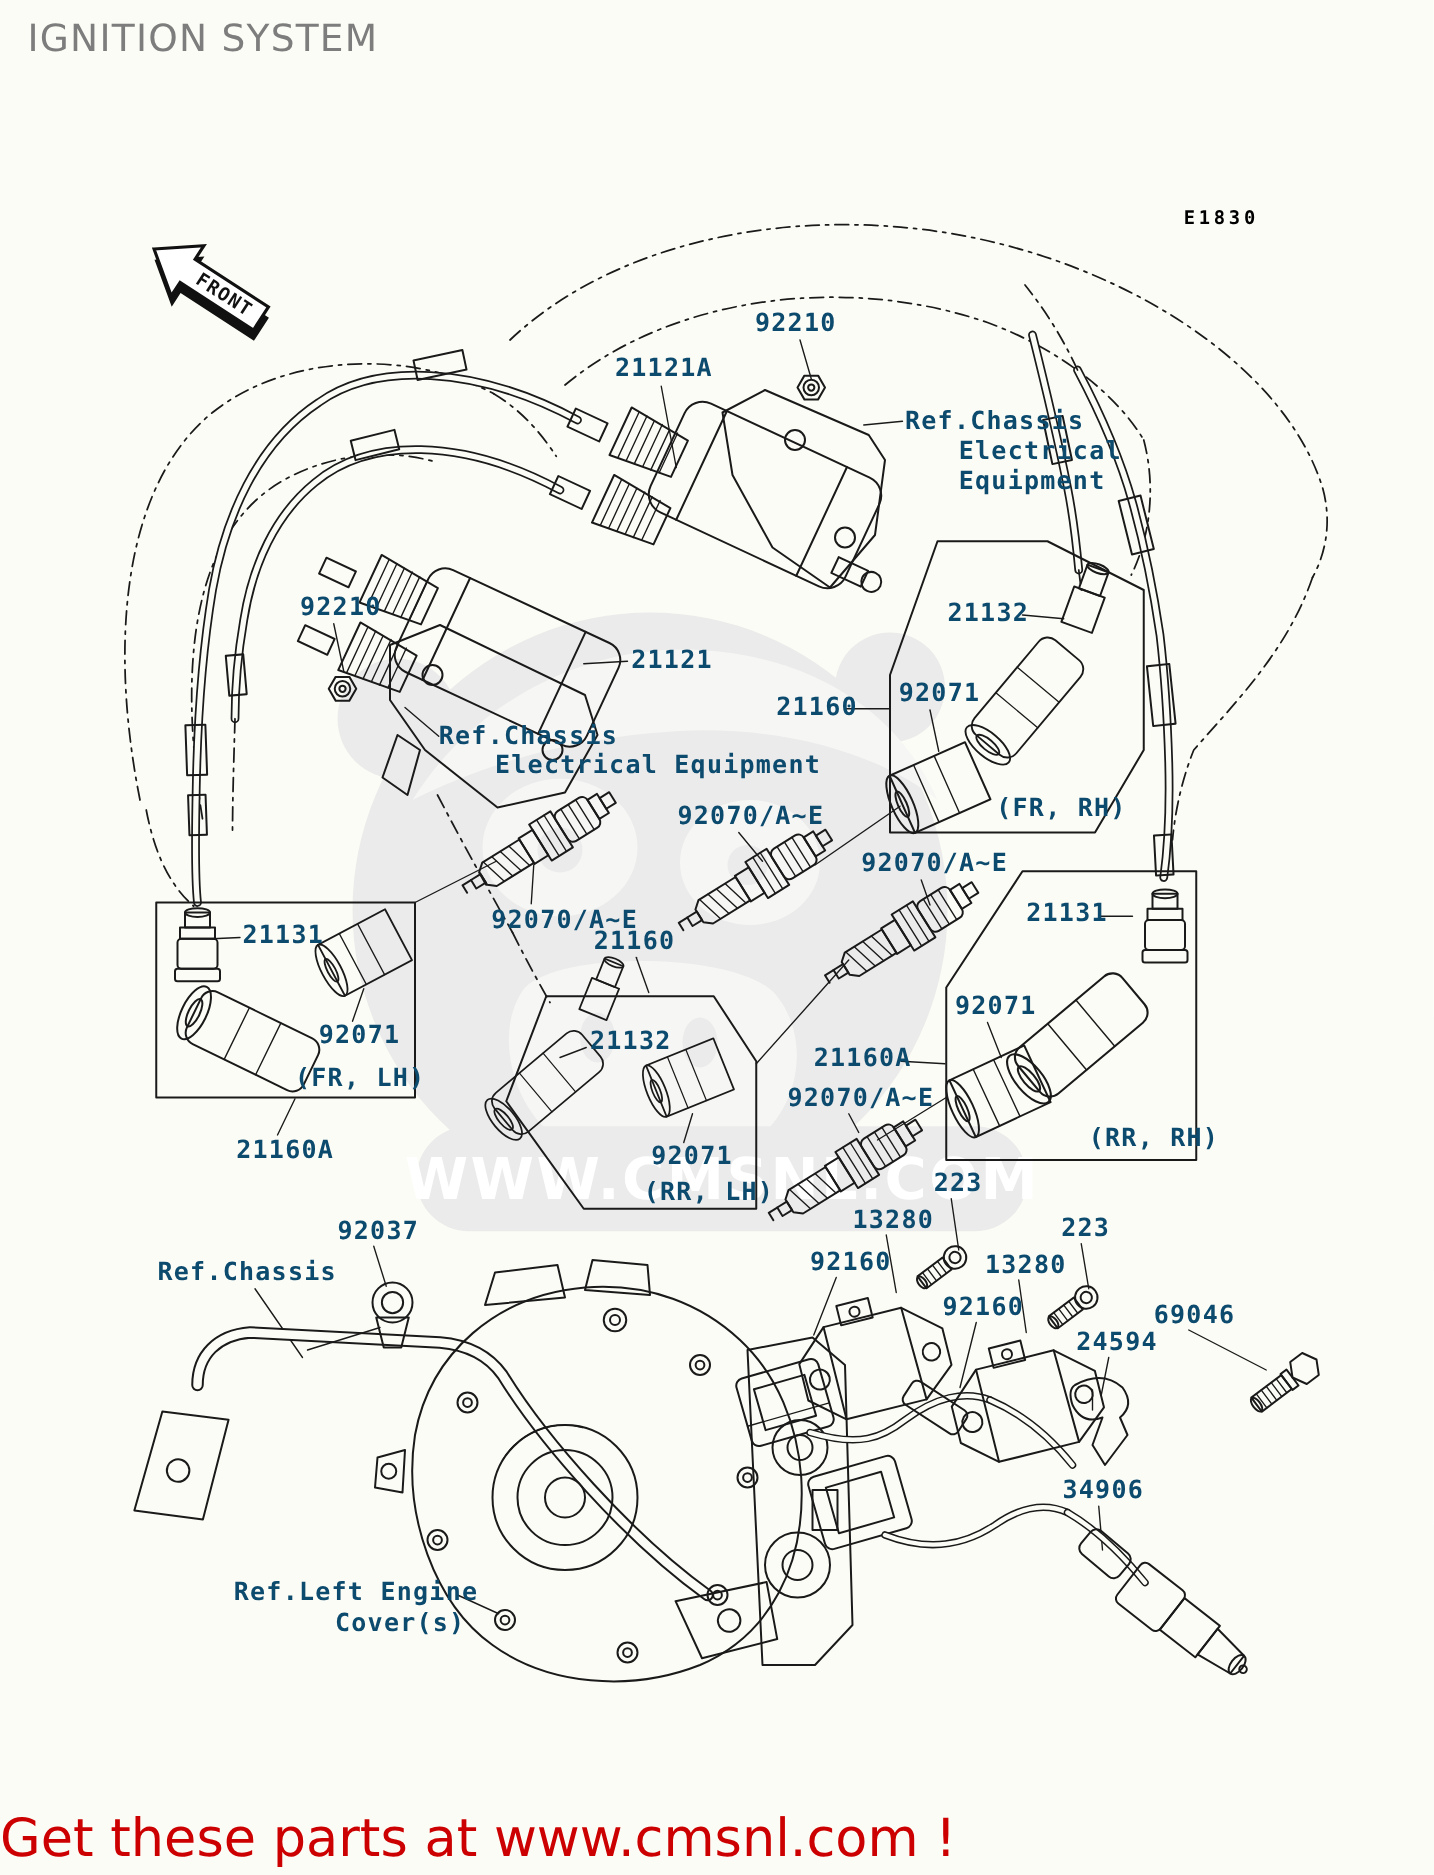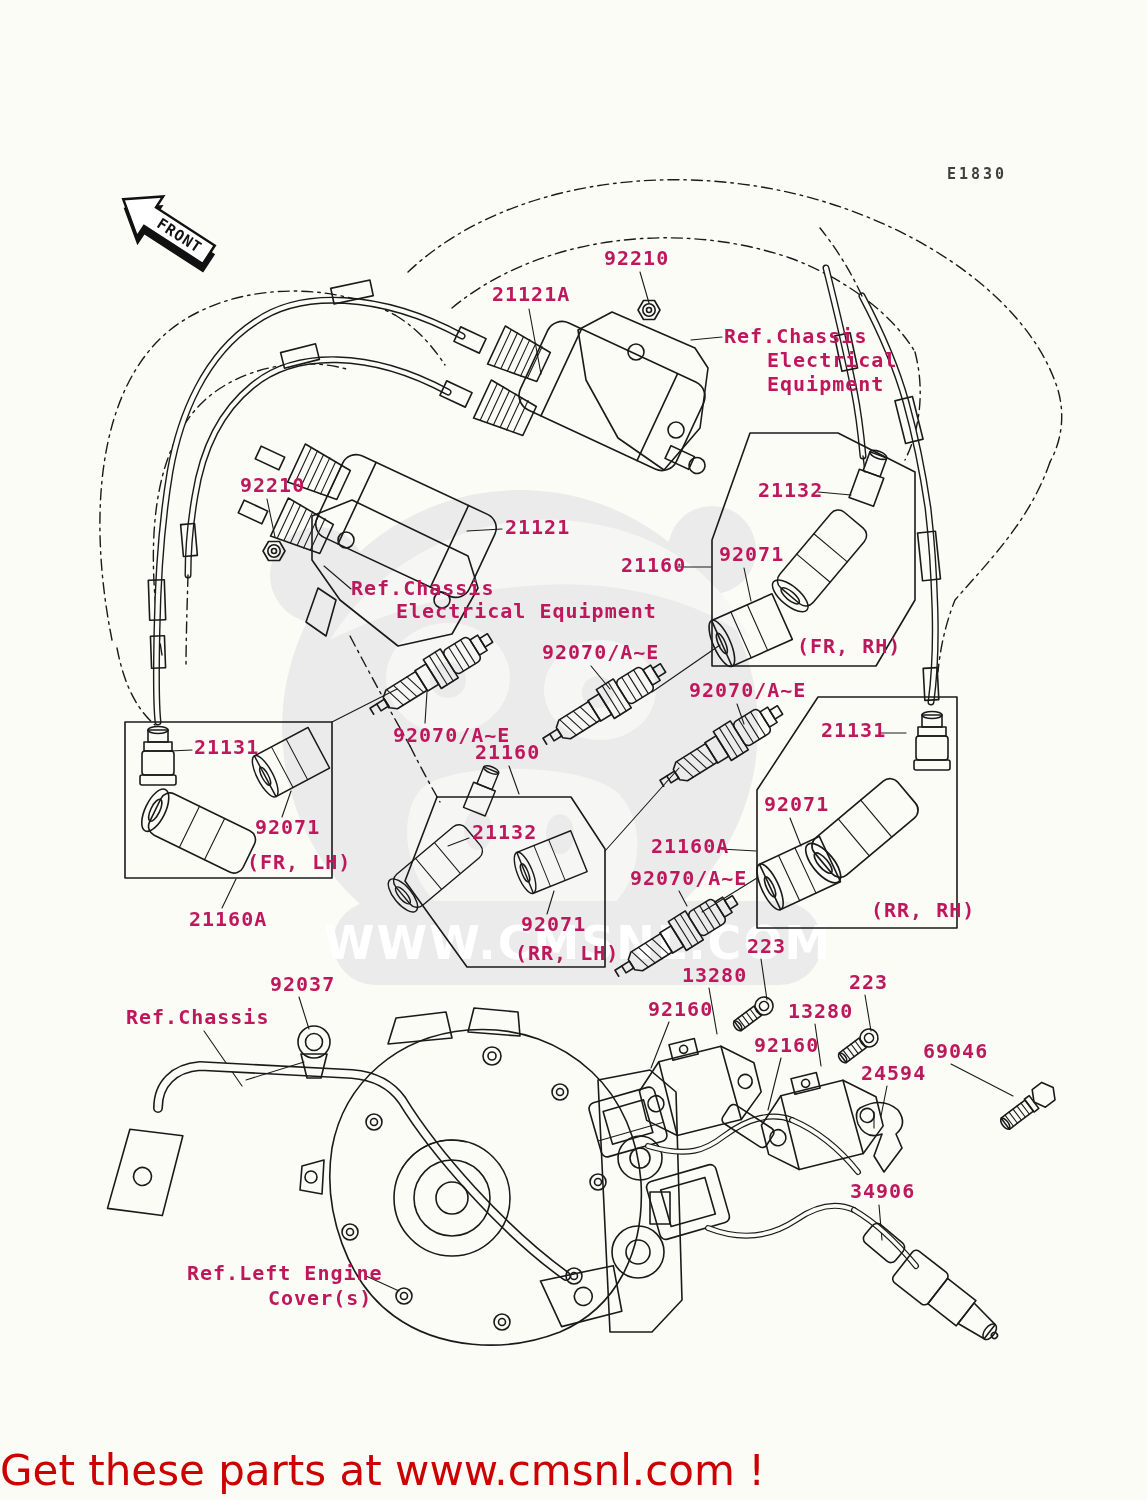--- a/index.html
+++ b/index.html
@@ -1,20 +1,20 @@
 <!DOCTYPE html>
 <html><head>
 <meta charset="utf-8">
 <style>
   html,body{margin:0;padding:0;background:#fff;}
   #stage{position:relative;width:1147px;height:1500px;background:#fcfcf6;overflow:hidden;
          font-family:"DejaVu Sans",sans-serif;}
   .title{position:absolute;font:400 30px "DejaVu Sans",sans-serif;color:#7d7d7d;letter-spacing:1px;white-space:nowrap;}
-  .code{position:absolute;font:700 15px "DejaVu Sans Mono",monospace;color:#404040;letter-spacing:3px;white-space:nowrap;}
-  .pn{position:absolute;font:700 20px "DejaVu Sans Mono",monospace;color:#be185d;letter-spacing:1px;white-space:nowrap;line-height:1;}
+  .code{position:absolute;font:700 15px "DejaVu Sans Mono",monospace;color:#000000;letter-spacing:3px;white-space:nowrap;}
+  .pn{position:absolute;font:700 20px "DejaVu Sans Mono",monospace;color:#0c4a6e;letter-spacing:1px;white-space:nowrap;line-height:1;}
   .footer{position:absolute;left:0;top:1446px;width:100%;text-align:left;
           font:400 42px "DejaVu Sans",sans-serif;color:#cc0000;white-space:nowrap;}
   svg{position:absolute;left:0;top:0;}
   .ln{fill:none;stroke:#1a1a1a;stroke-width:1.6;stroke-linejoin:round;stroke-linecap:round;}
   .tn{stroke-width:1.1;}
   .dd{stroke-dasharray:11 5 2.5 5;stroke-width:1.4;}
   .wo{fill:none;stroke:#1a1a1a;stroke-width:7;stroke-linecap:round;}
   .wi{fill:none;stroke:#fcfcf6;stroke-width:4.2;stroke-linecap:round;}
   .ro{fill:none;stroke:#1a1a1a;stroke-width:10;stroke-linecap:round;}
   .ri{fill:none;stroke:#fcfcf6;stroke-width:6.8;stroke-linecap:round;}
@@ -406,20 +406,21 @@
     <use href="#scrw" transform="translate(764,1006) rotate(143)"></use>
     <use href="#scrw" transform="translate(869,1038) rotate(143)"></use>
     <g class="ln" transform="translate(880,1136)">
       <path d="M -20,-28 Q 2,-40 18,-26 Q 28,-12 16,-2 L 22,12 L 4,36 L -6,20 L 2,-2 Q -14,4 -22,-12 Q -26,-24 -20,-28 Z"></path>
       <line x1="-6" y1="-24" x2="-6" y2="-8" class="tn"></line>
     </g>
     <use href="#boltl" transform="translate(1042,1096) rotate(143)"></use>
   </g>
 </svg>
 
+<div class="title" style="left:22px;top:14px">IGNITION SYSTEM</div>
 <div class="code" style="left:947px;top:165px">E1830</div>
 
 <div class="pn" style="left:604px;top:248px">92210</div>
 <div class="pn" style="left:492px;top:284px">21121A</div>
 <div class="pn" style="left:724px;top:326px">Ref.Chassis</div>
 <div class="pn" style="left:767px;top:350px">Electrical</div>
 <div class="pn" style="left:767px;top:374px">Equipment</div>
 <div class="pn" style="left:758px;top:480px">21132</div>
 <div class="pn" style="left:240px;top:475px">92210</div>
 <div class="pn" style="left:505px;top:517px">21121</div>
@@ -427,21 +428,21 @@
 <div class="pn" style="left:396px;top:601px">Electrical Equipment</div>
 <div class="pn" style="left:621px;top:555px">21160</div>
 <div class="pn" style="left:719px;top:544px">92071</div>
 <div class="pn" style="left:797px;top:636px">(FR, RH)</div>
 <div class="pn" style="left:542px;top:642px">92070/A~E</div>
 <div class="pn" style="left:689px;top:680px">92070/A~E</div>
 <div class="pn" style="left:393px;top:725px">92070/A~E</div>
 <div class="pn" style="left:475px;top:742px">21160</div>
 <div class="pn" style="left:194px;top:737px">21131</div>
 <div class="pn" style="left:255px;top:817px">92071</div>
-<div class="pn" style="left:247px;top:852px">(FR, LH)</div>
+<div class="pn" style="left:236px;top:852px">(FR, LH)</div>
 <div class="pn" style="left:189px;top:909px">21160A</div>
 <div class="pn" style="left:472px;top:822px">21132</div>
 <div class="pn" style="left:521px;top:914px">92071</div>
 <div class="pn" style="left:515px;top:943px">(RR, LH)</div>
 <div class="pn" style="left:651px;top:836px">21160A</div>
 <div class="pn" style="left:630px;top:868px">92070/A~E</div>
 <div class="pn" style="left:821px;top:720px">21131</div>
 <div class="pn" style="left:764px;top:794px">92071</div>
 <div class="pn" style="left:871px;top:900px">(RR, RH)</div>
 <div class="pn" style="left:270px;top:974px">92037</div>

